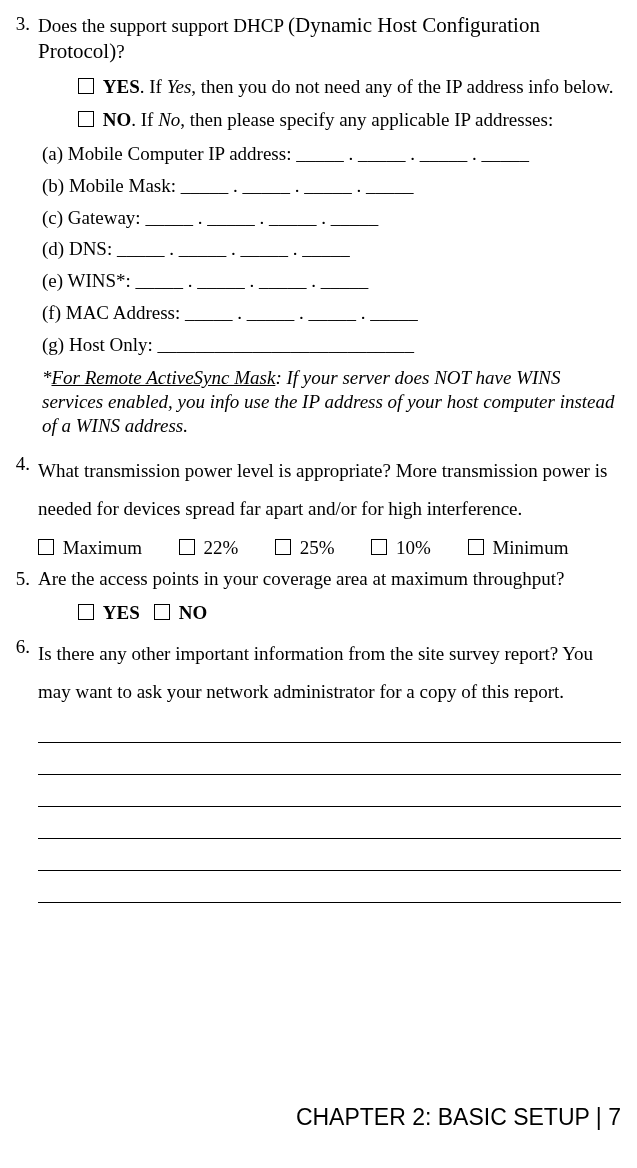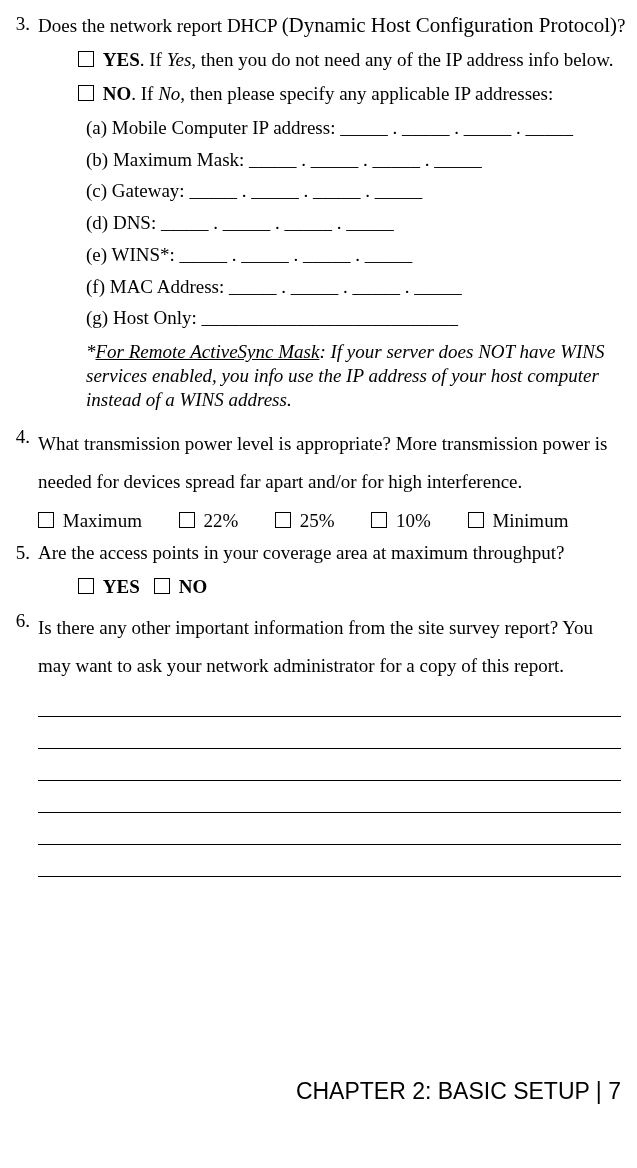--- a/index.html
+++ b/index.html
@@ -24,21 +24,21 @@
     padding-right: 8px;
     flex-shrink: 0;
   }
   .content {
     flex: 1;
   }
   .indent34 {
     margin-left: 36px;
   }
   .indent-sub {
-    margin-left: 84px;
+    margin-left: 40px;
   }
   .line {
     margin-top: 10px;
     margin-bottom: 10px;
     padding-left: 40px;
   }
   .line-tight {
     margin-top: 8px;
     margin-bottom: 8px;
   }
@@ -83,36 +83,36 @@
     margin-top: 200px;
     padding-right: 6px;
   }
 </style>
 </head>
 <body>
 
 <div class="list-row">
   <div class="marker">3.</div>
   <div class="content">
-    <span>Does the network report DHCP </span><span class="sm">(Dynamic Host Configuration Protocol)</span><span>?</span>
+    <span>Does the support support DHCP </span><span class="sm">(Dynamic Host Configuration Protocol)</span><span>?</span>
   </div>
 </div>
 
 <div class="indent34 line">
   <span class="cb"></span>
   <span class="b">YES</span><span>. If </span><span class="i">Yes</span><span>, then you do not need any of the IP address info below.</span>
 </div>
 
 <div class="indent34 line">
   <span class="cb"></span>
   <span class="b">NO</span><span>. If </span><span class="i">No</span><span>, then please specify any applicable IP addresses:</span>
 </div>
 
 <div class="indent-sub line-tight">(a) Mobile Computer IP address: _____ . _____ . _____ . _____</div>
-<div class="indent-sub line-tight">(b) Maximum Mask: _____ . _____ . _____ . _____</div>
+<div class="indent-sub line-tight">(b) Mobile Mask: _____ . _____ . _____ . _____</div>
 <div class="indent-sub line-tight">(c) Gateway: _____ . _____ . _____ . _____</div>
 <div class="indent-sub line-tight">(d) DNS: _____ . _____ . _____ . _____</div>
 <div class="indent-sub line-tight">(e) WINS*: _____ . _____ . _____ . _____</div>
 <div class="indent-sub line-tight">(f) MAC Address: _____ . _____ . _____ . _____</div>
 <div class="indent-sub line-tight">(g) Host Only: ___________________________</div>
 
 <div class="indent-sub line-tight i" style="margin-top:10px; margin-bottom:14px; padding-right:6px;">
   <span>*</span><span class="u">For Remote ActiveSync Mask</span><span>: If your server does NOT have WINS services enabled, you info use the IP address of your host computer instead of a WINS address.</span>
 </div>
 

